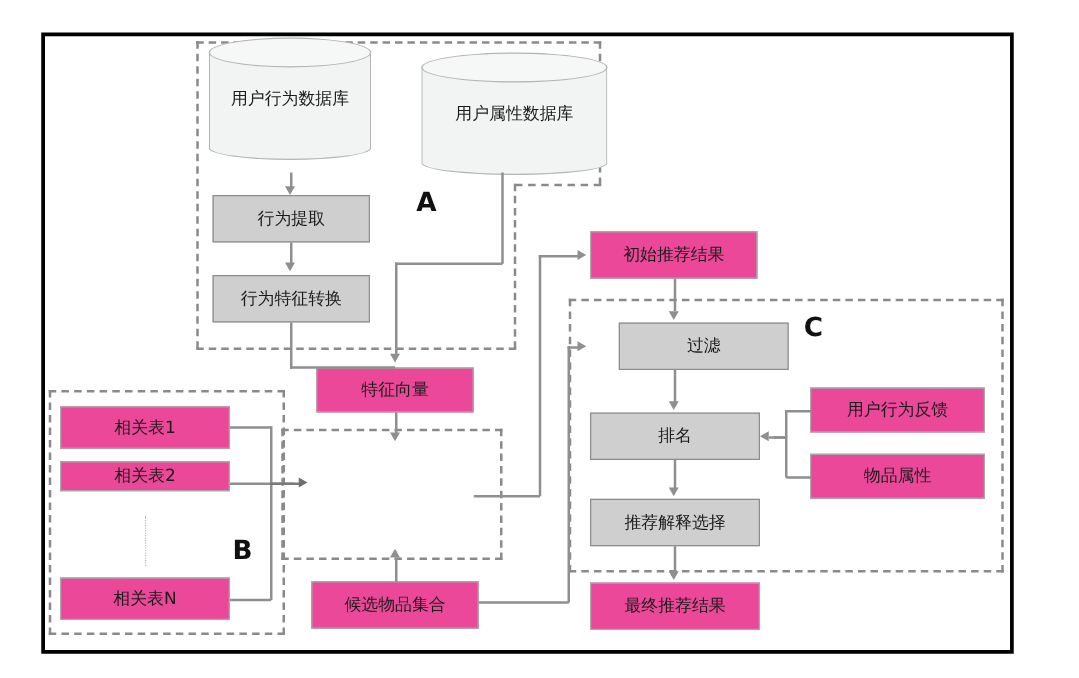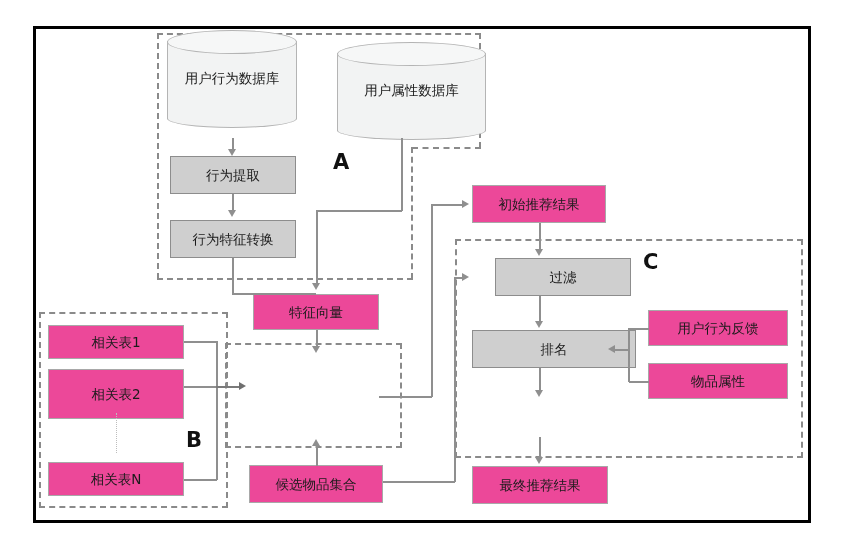--- a/index.html
+++ b/index.html
@@ -104,21 +104,21 @@
   </div>
 
   <div class="node light" style="left:253px;top:294px;width:126px;height:36px;">
     <span>特征向量</span>
   </div>
 
   <div class="node light" style="left:48px;top:325px;width:136px;height:34px;">
     <span>相关表1</span>
   </div>
 
-  <div class="node light" style="left:48px;top:369px;width:136px;height:50px;">
+  <div class="node light" style="left:48px;top:369px;width:136px;height:24px;">
     <span>相关表2</span>
   </div>
 
   <div class="node light" style="left:48px;top:462px;width:136px;height:34px;">
     <span>相关表N</span>
   </div>
 
   <div class="ln dot" style="left:116px;top:413px;height:40px;"></div>
 
 
@@ -127,24 +127,27 @@
   </div>
 
   <div class="node light" style="left:472px;top:185px;width:134px;height:38px;">
     <span>初始推荐结果</span>
   </div>
 
   <div class="node dark" style="left:472px;top:258px;width:136px;height:38px;margin-left:23px;">
     <span>过滤</span>
   </div>
 
-  <div class="node dark" style="left:472px;top:330px;width:164px;height:38px;text-align:right;">
+  <div class="node dark" style="left:472px;top:330px;width:136px;height:38px;text-align:right;">
     <span>排名</span>
   </div>
 
+  <div class="node dark" style="left:472px;top:399px;width:136px;height:38px;">
+    <span>推荐解释选择</span>
+  </div>
 
   <div class="node light" style="left:472px;top:466px;width:136px;height:38px;">
     <span>最终推荐结果</span>
   </div>
 
   <div class="node light" style="left:648px;top:310px;width:140px;height:36px;">
     <span>用户行为反馈</span>
   </div>
 
   <div class="node light" style="left:648px;top:363px;width:140px;height:36px;">

